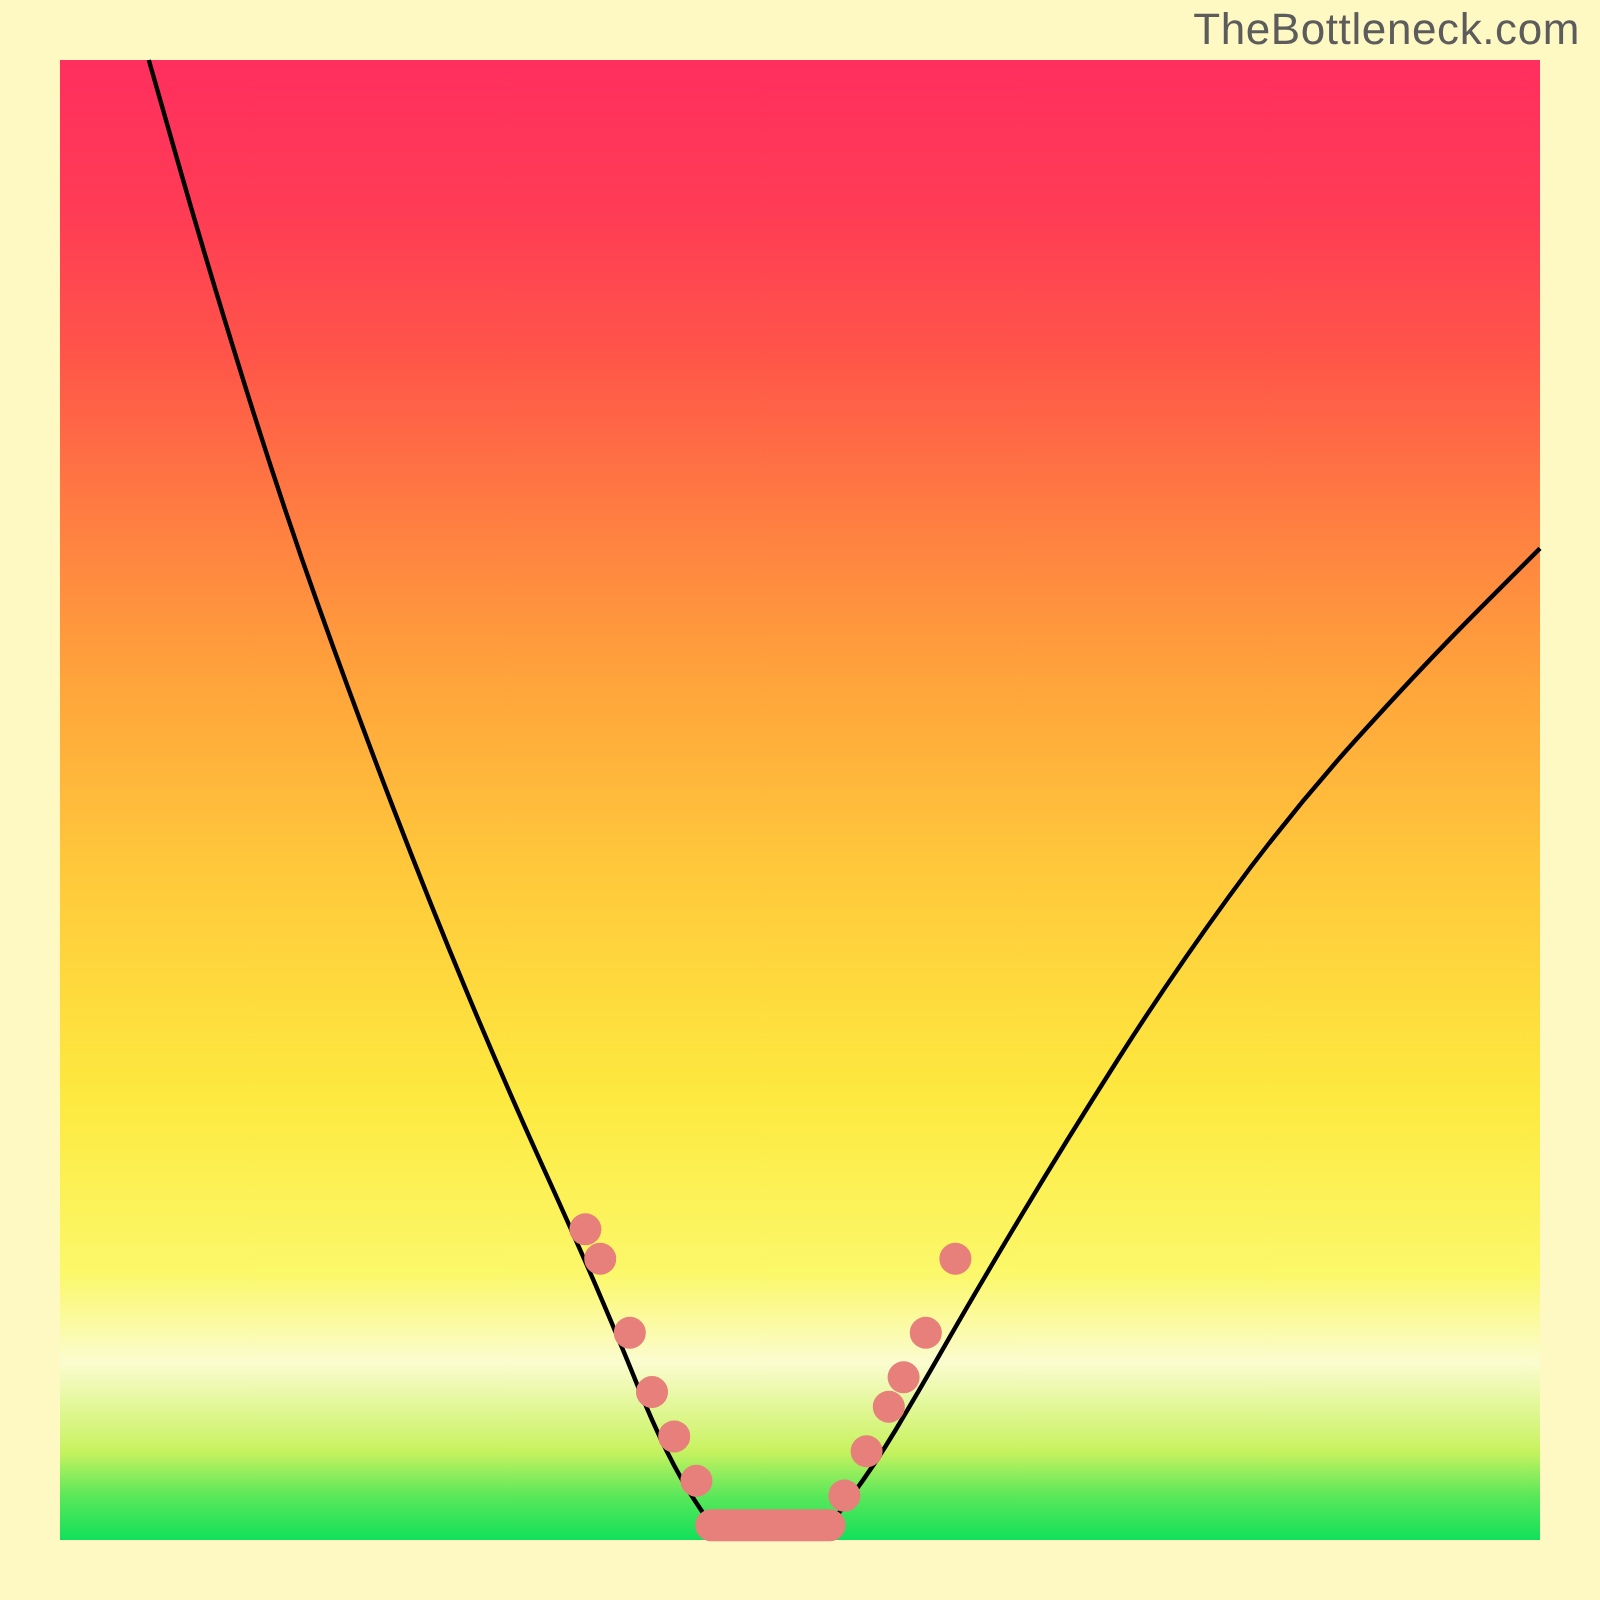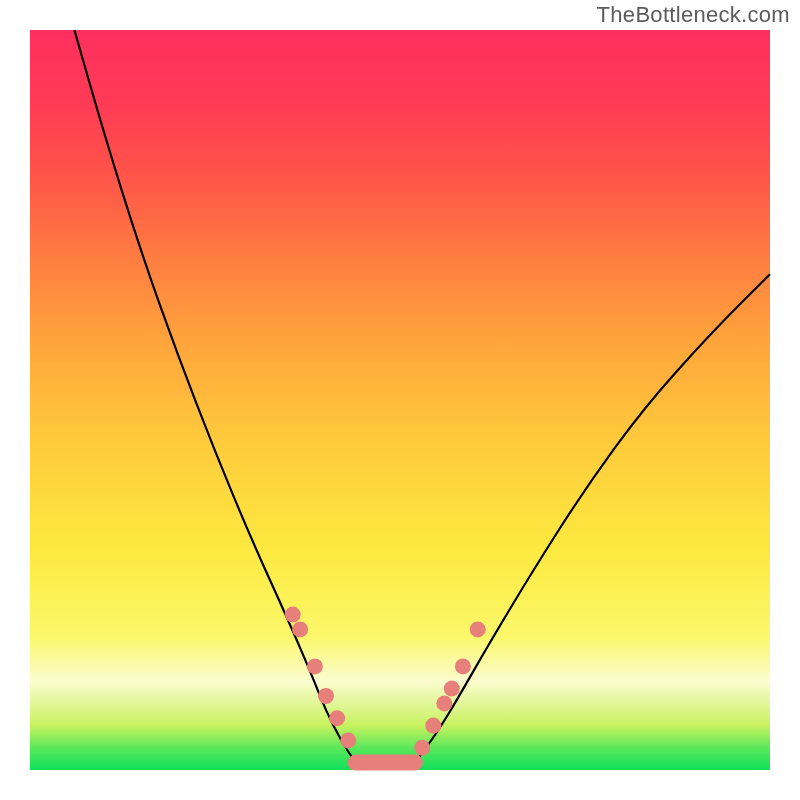--- a/index.html
+++ b/index.html
@@ -10,21 +10,21 @@
     overflow: hidden;
     background: #000;
     font-family: Arial, Helvetica, sans-serif;
   }
   .frame {
     position: absolute;
     left: 0;
     top: 0;
     width: 800px;
     height: 800px;
-    background: #ffffff;
+    background: #fef9c3;
   }
   .plot {
     position: absolute;
     left: 30px;
     top: 30px;
     width: 740px;
     height: 740px;
     
     background: linear-gradient(to top,
        #11e05a 0%,

